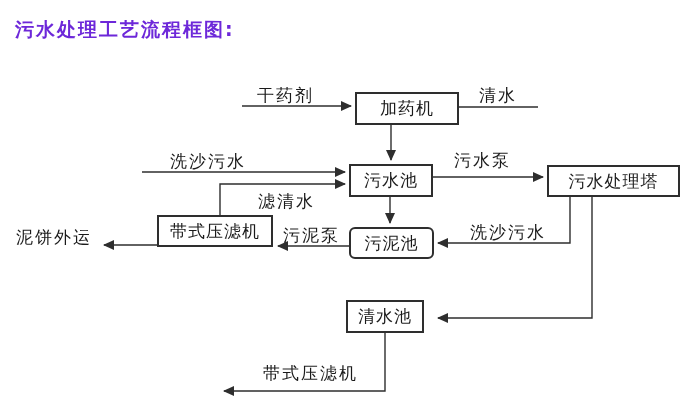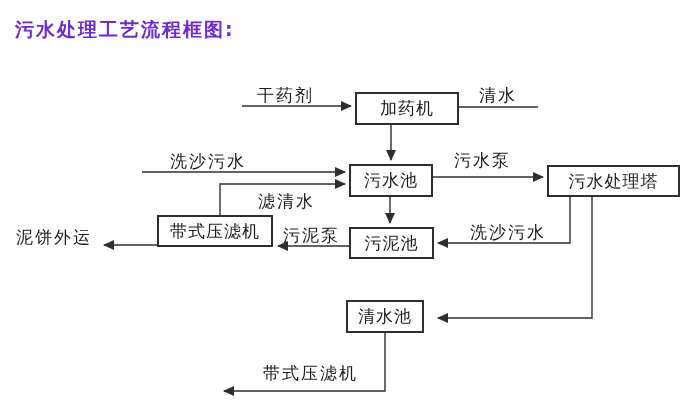--- a/index.html
+++ b/index.html
@@ -73,21 +73,21 @@
       <path d="M349,246 L278,246" marker-end="url(#arr)"></path>
       <path d="M157,245 L104,245" marker-end="url(#arr)"></path>
       <path d="M592,197 L592,318 L438,318" marker-end="url(#arr)"></path>
       <path d="M385,333 L385,391 L224,391" marker-end="url(#arr)"></path>
     </g>
   </svg>
 
   <div class="node" style="left:355px; top:76px;  width:104px;  height:33px;margin-top:16px;">加药机</div>
   <div class="node" style="left:349px; top:164px; width:84px;  height:33px;font-family:Liberation Serif, serif;">污水池</div>
   <div class="node" style="left:547px; top:165px; width:133px; height:32px;">污水处理塔</div>
-  <div class="node" style="left:349px; top:227px; width:85px;  height:32px;">污泥池</div>
+  <div class="node" style="left:349px; top:227px; width:85px;  height:32px;border-radius:6px;">污泥池</div>
   <div class="node" style="left:157px; top:215px; width:116px; height:32px;">带式压滤机</div>
   <div class="node" style="left:346px; top:300px; width:78px;  height:33px;">清水池</div>
 
   <div class="flow-label" style="left:257px; top:84px;">干药剂</div>
   <div class="flow-label" style="left:479px; top:84px;">清水</div>
   <div class="flow-label" style="left:170px; top:150px;">洗沙污水</div>
   <div class="flow-label" style="left:454px; top:149px;">污水泵</div>
   <div class="flow-label" style="left:258px; top:190px;">滤清水</div>
   <div class="flow-label" style="left:283px; top:224px;">污泥泵</div>
   <div class="flow-label" style="left:470px; top:221px;">洗沙污水</div>

